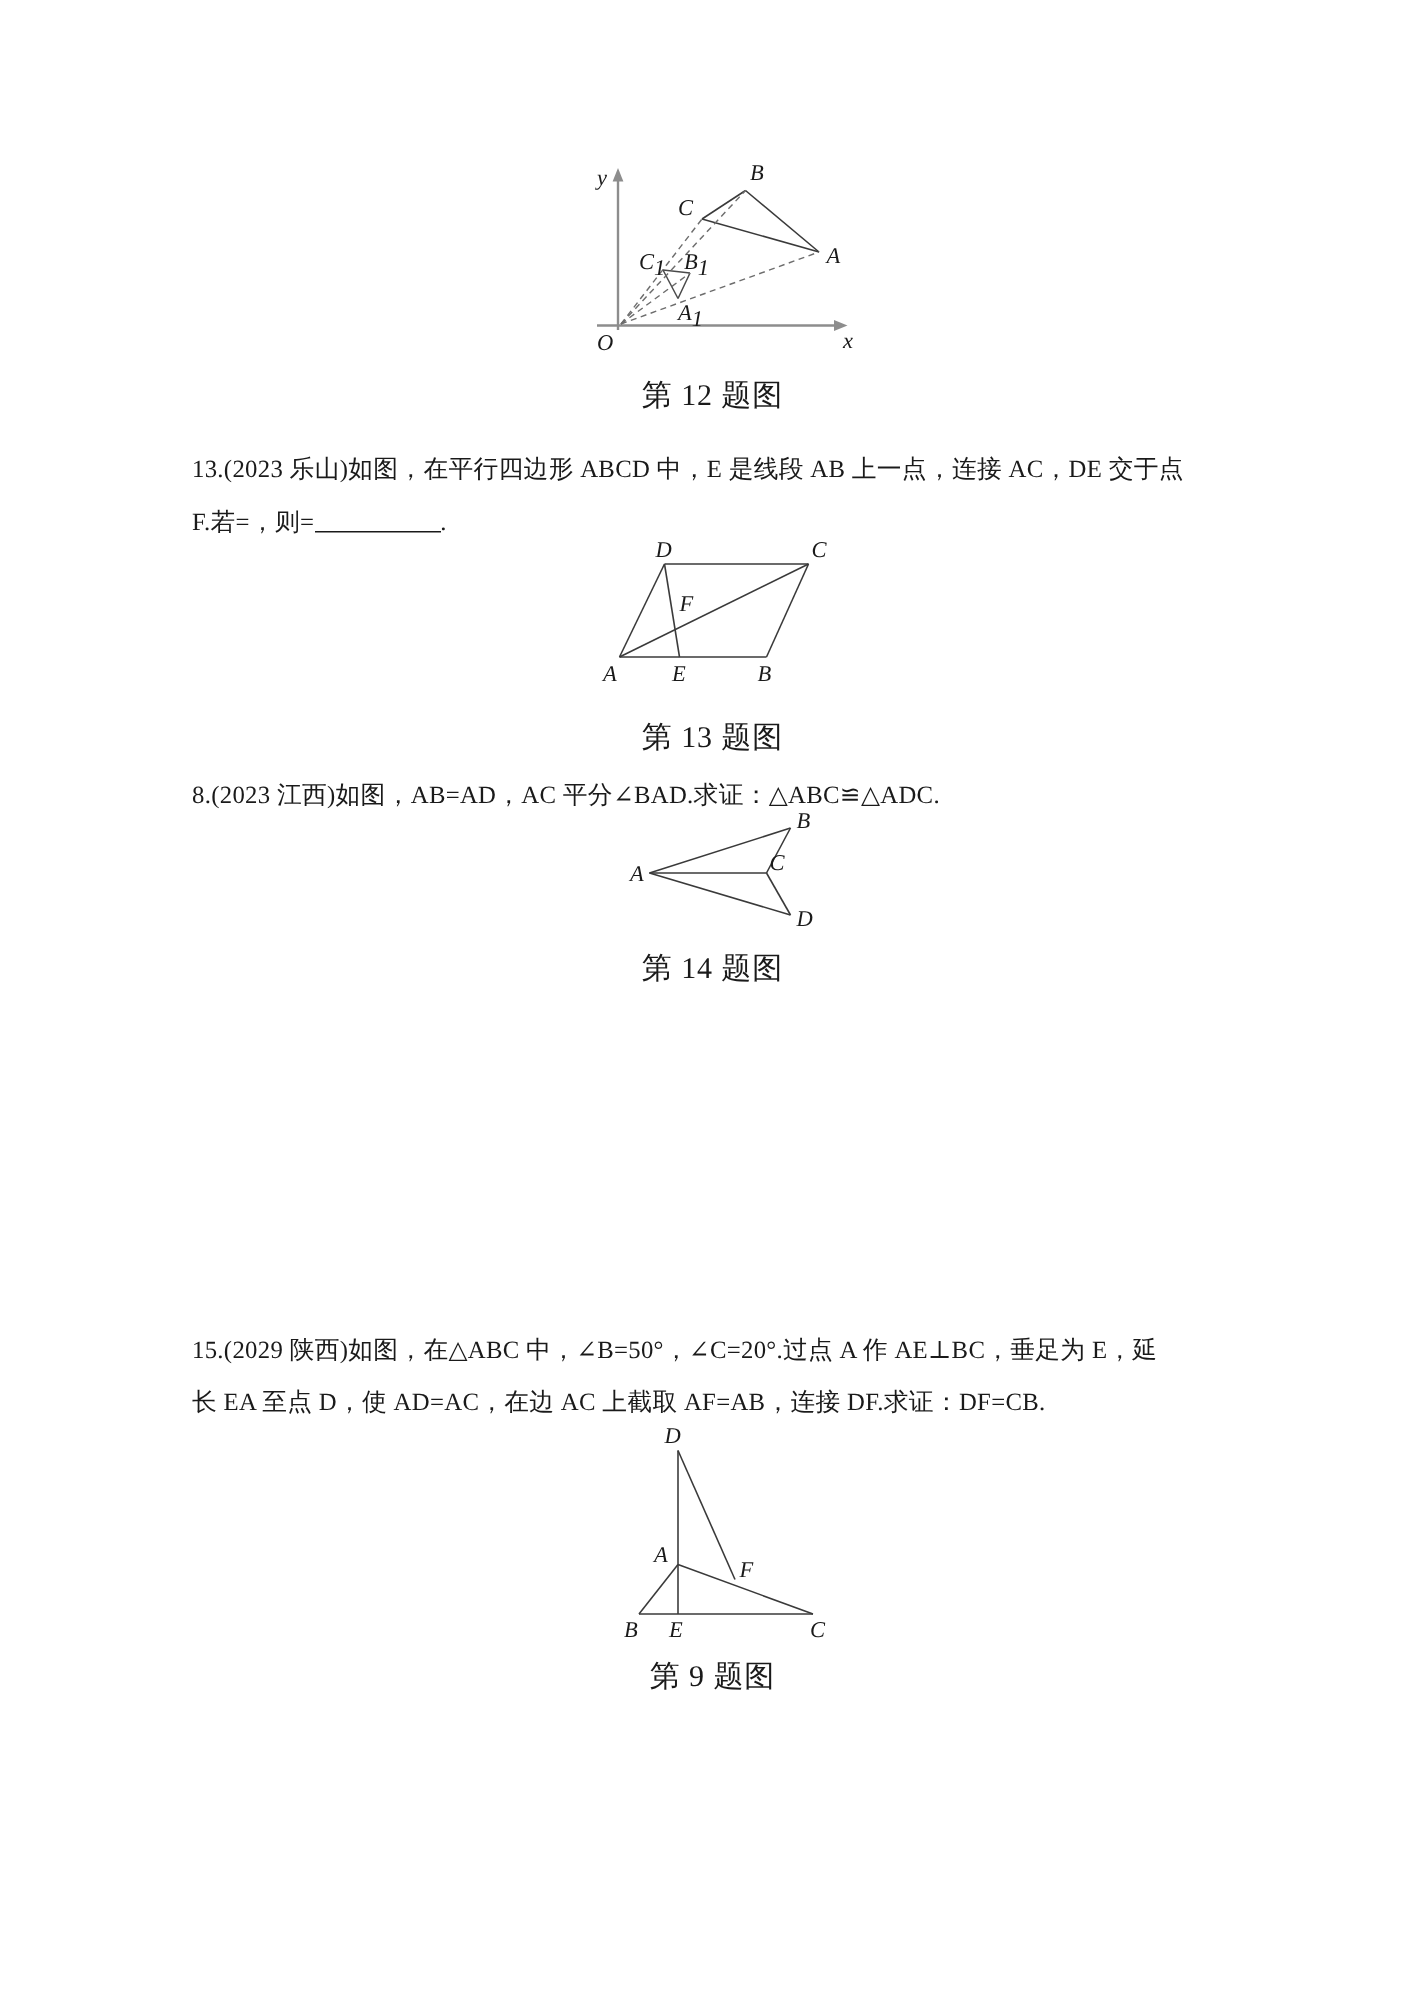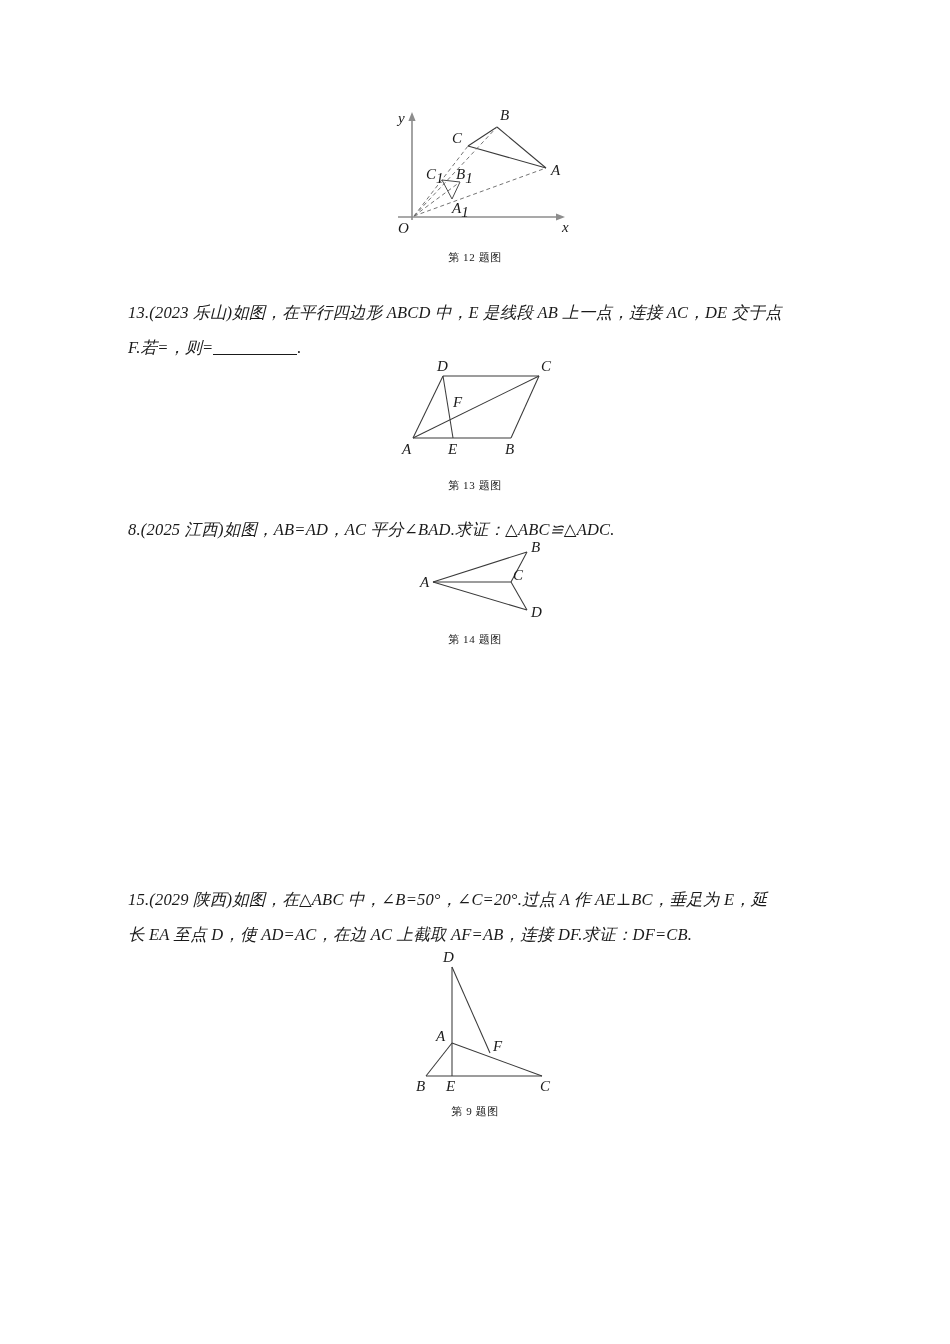--- a/index.html
+++ b/index.html
@@ -25,36 +25,35 @@
   
   .qtext {
     position: absolute;
     left: 128px;
     width: 700px;
     font-size: 16.5px;
     line-height: 35px;
     text-align: justify;
     text-justify: inter-ideograph;
     letter-spacing: 0.2px;
-    font-style: italic;
   }
   .blank {
     display: inline-block;
     width: 84px;
     border-bottom: 1px solid #1a1a1a;
     vertical-align: -2px;
   }
 
   
   .caption {
     position: absolute;
     width: 950px;
     left: 0;
     text-align: center;
-    font-size: 11px;
+    font-size: 20px;
     letter-spacing: 0.6px;
   }
 
   
   .figure {
     position: absolute;
   }
   svg { display: block; overflow: visible; }
   .lbl {
     font-family: "Liberation Serif", "DejaVu Serif", serif;
@@ -155,21 +154,21 @@
       <text class="lbl" x="146" y="11">C</text>
       <text class="lbl" x="58" y="47">F</text>
       <text class="lbl" x="7" y="94">A</text>
       <text class="lbl" x="53" y="94">E</text>
       <text class="lbl" x="110" y="94">B</text>
     </svg>
   </div>
   <div class="caption" style="top:478px;">第 13 题图</div>
 
   <div class="qtext" style="top:512px;">
-    <span>8.</span><span>(2025 江西)</span><span>如图，AB=AD，AC 平分∠BAD.求证：△ABC≌△ADC.</span>
+    <span>8.</span><span>(2023 江西)</span><span>如图，AB=AD，AC 平分∠BAD.求证：△ABC≌△ADC.</span>
   </div>
 
   <div class="figure" style="left:415px; top:542px;">
     <svg width="150" height="80" viewBox="0 0 150 80">
       <g>
         <line class="stroke" x1="18" y1="40" x2="112" y2="10"></line>
         <line class="stroke" x1="112" y1="10" x2="96" y2="40"></line>
         <line class="stroke" x1="96" y1="40" x2="18" y2="40"></line>
         <line class="stroke" x1="96" y1="40" x2="112" y2="68"></line>
         <line class="stroke" x1="112" y1="68" x2="18" y2="40"></line>

